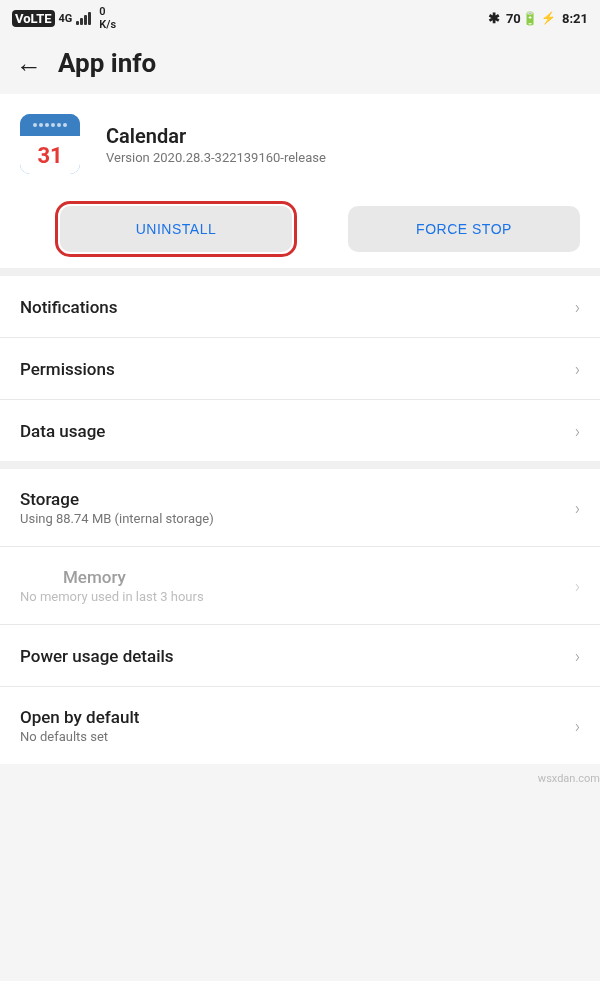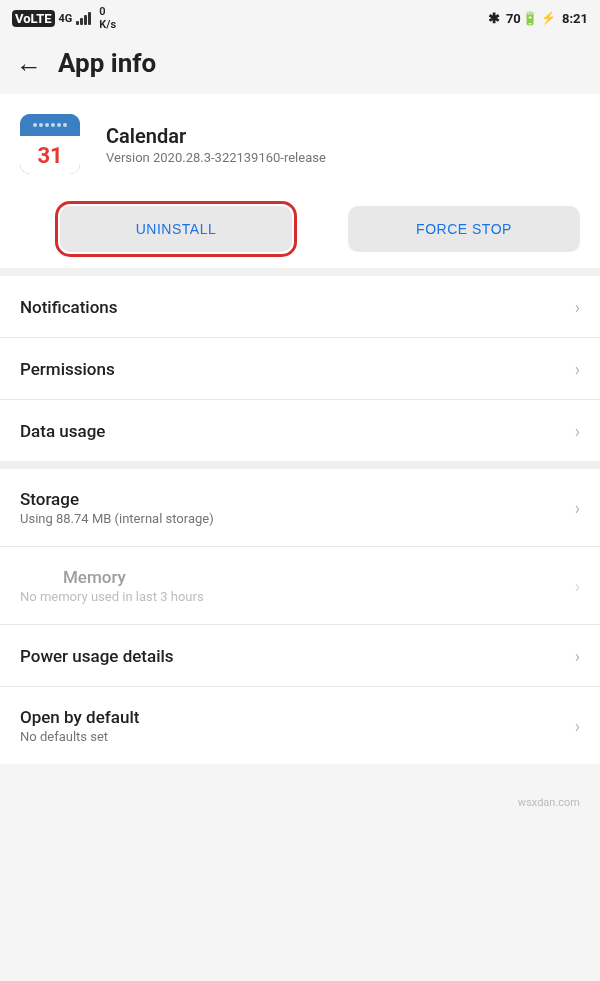--- a/index.html
+++ b/index.html
@@ -219,24 +219,23 @@
     }
 
     .section-divider {
       height: 8px;
       background: #f0f0f0;
     }
 
     
     .watermark {
       text-align: right;
-      padding: 8px 20px;
+      padding: 8px 0;
       font-size: 11px;
       color: #bbb;
-      margin-top: 24px;
     }
   </style>
 </head>
 <body>
 
 <div class="status-bar">
   <div class="status-left">
     <span class="volte-badge">VoLTE</span>
     <span>4G</span>
     <div class="signal-bar">

